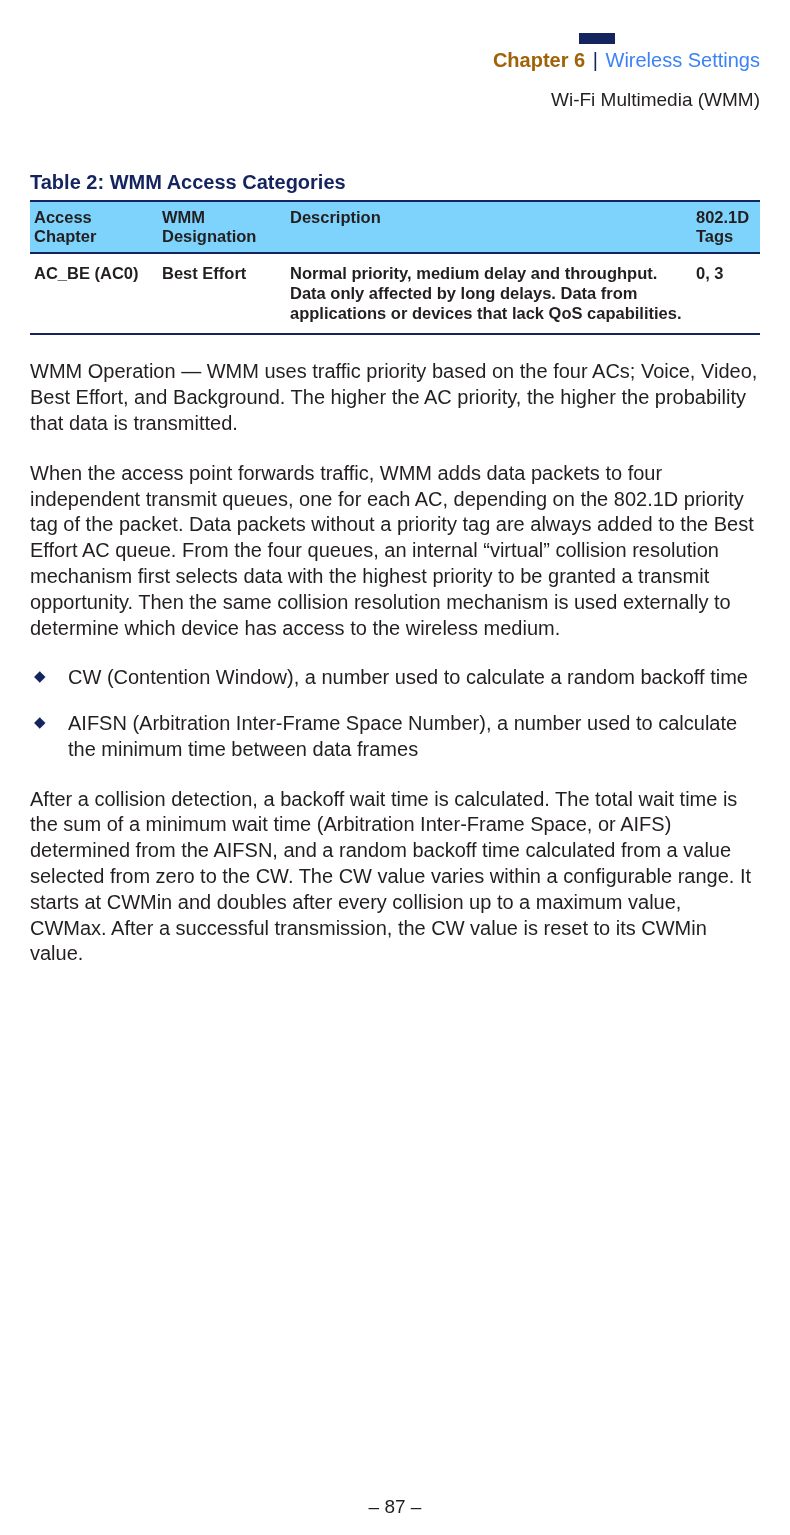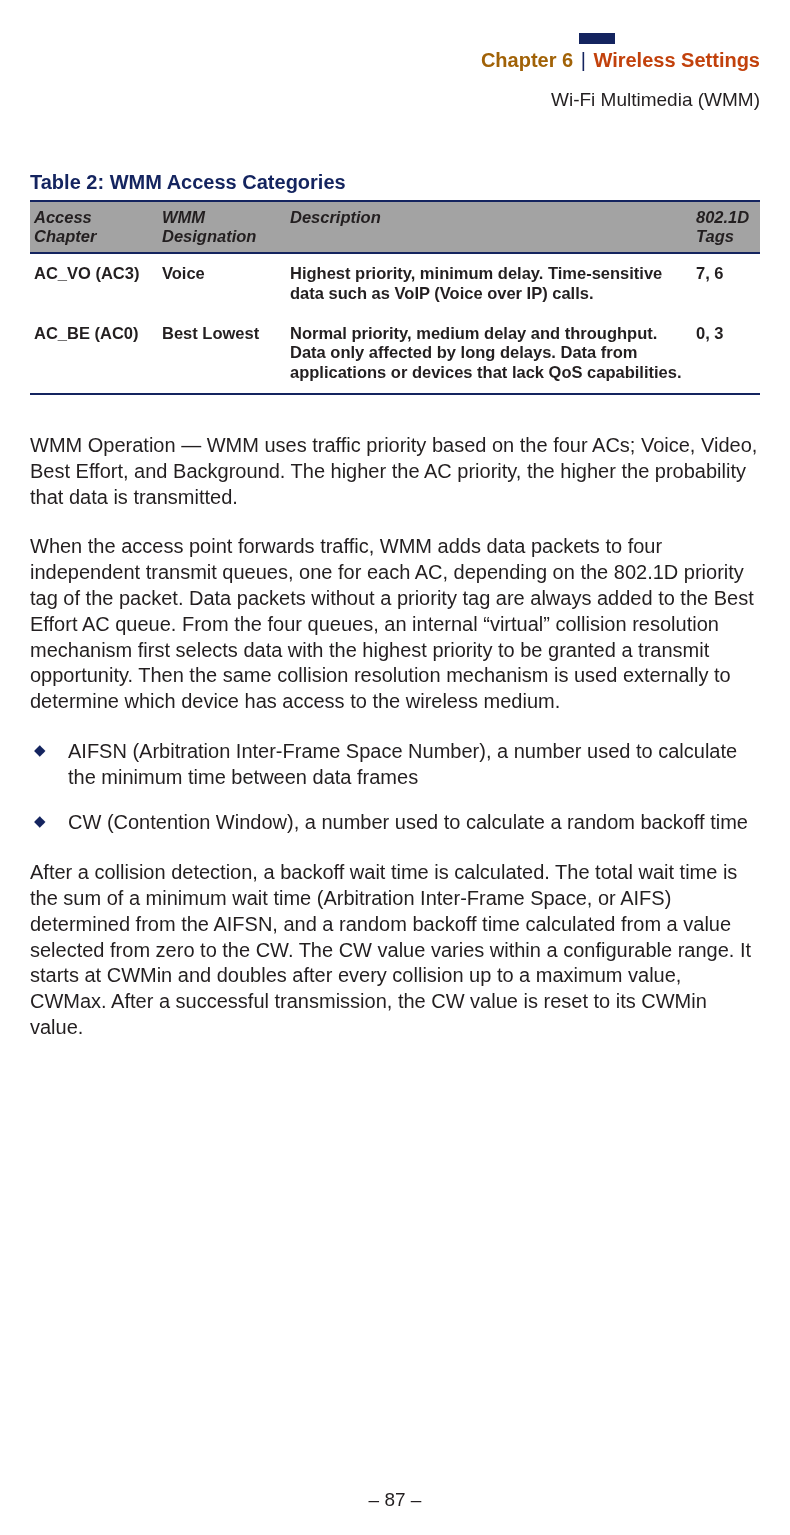--- a/index.html
+++ b/index.html
@@ -32,22 +32,22 @@
     }
     .chapter-line {
       font-size: 20px;
       margin-top: -4px;
     }
     .chapter-num {
       color: #a16207;
       font-weight: 700;
     }
     .chapter-name {
-      color: #c2410c;
-      font-weight: 700;
+      color: #3b82f6;
+      font-weight: 400;
     }
     .divider-bar {
       color: #14245f;
       padding: 0 2px;
     }
     .subheader {
       font-size: 19px;
       color: #231f20;
       margin-top: 17px;
     }
@@ -57,47 +57,46 @@
       font-weight: 700;
       margin: 0 0 6px 0;
     }
     table {
       width: 100%;
       border-collapse: collapse;
       border-top: 2.5px solid #14245f;
       border-bottom: 2.5px solid #14245f;
     }
     thead th {
-      background: #a3a3a3;
+      background: #7dd3fc;
       text-align: left;
       font-weight: 700;
       font-size: 16.5px;
       padding: 6px 10px 6px 4px;
       border-bottom: 2.5px solid #14245f;
       color: #231f20;
       vertical-align: top;
       line-height: 1.15;
-      font-style: italic;
     }
     tbody td {
       font-size: 16.5px;
       font-weight: 600;
       padding: 10px 10px 10px 4px;
       vertical-align: top;
       line-height: 1.2;
       color: #231f20;
     }
     .col-ac { width: 128px; }
     .col-des { width: 128px; }
     .col-desc { width: auto; }
     .col-tags { width: 68px; }
     .body-text {
       font-size: 20px;
       line-height: 1.29;
-      margin-top: 38px;
+      margin-top: 24px;
       color: #231f20;
     }
     .body-text p {
       margin-bottom: 24px;
     }
     ul.diamond {
       list-style: none;
       margin-bottom: 24px;
     }
     ul.diamond li {
@@ -110,21 +109,21 @@
     ul.diamond li::before {
       content: "◆";
       position: absolute;
       left: 4px;
       top: 1px;
       color: #14245f;
       font-size: 15px;
     }
     .page-num {
       position: absolute;
-      bottom: 24px;
+      bottom: 17px;
       left: 0;
       width: 100%;
       text-align: center;
       font-size: 19px;
       color: #231f20;
     }
   </style>
 </head>
 <body>
 
@@ -153,37 +152,31 @@
       </th>
       <th class="col-desc">Description</th>
       <th class="col-tags">
         <span>802.1D</span><br>
         <span>Tags</span>
       </th>
     </tr>
   </thead>
   <tbody>
     <tr>
-      <td>AC_VO (AC3)</td>
-      <td>Voice</td>
-      <td>Highest priority, minimum delay. Time-sensitive data such as VoIP (Voice over IP) calls.</td>
-      <td>7, 6</td>
-    </tr>
-    <tr>
       <td>AC_BE (AC0)</td>
-      <td>Best Lowest</td>
+      <td>Best Effort</td>
       <td>Normal priority, medium delay and throughput. Data only affected by long delays. Data from applications or devices that lack QoS capabilities.</td>
       <td>0, 3</td>
     </tr>
   </tbody>
 </table>
 
 <div class="body-text">
   <p>WMM Operation — WMM uses traffic priority based on the four ACs; Voice, Video, Best Effort, and Background. The higher the AC priority, the higher the probability that data is transmitted.</p>
   <p>When the access point forwards traffic, WMM adds data packets to four independent transmit queues, one for each AC, depending on the 802.1D priority tag of the packet. Data packets without a priority tag are always added to the Best Effort AC queue. From the four queues, an internal “virtual” collision resolution mechanism first selects data with the highest priority to be granted a transmit opportunity. Then the same collision resolution mechanism is used externally to determine which device has access to the wireless medium.</p>
   <ul class="diamond">
+    <li>CW (Contention Window), a number used to calculate a random backoff time</li>
     <li>AIFSN (Arbitration Inter-Frame Space Number), a number used to calculate the minimum time between data frames</li>
-    <li>CW (Contention Window), a number used to calculate a random backoff time</li>
   </ul>
   <p>After a collision detection, a backoff wait time is calculated. The total wait time is the sum of a minimum wait time (Arbitration Inter-Frame Space, or AIFS) determined from the AIFSN, and a random backoff time calculated from a value selected from zero to the CW. The CW value varies within a configurable range. It starts at CWMin and doubles after every collision up to a maximum value, CWMax. After a successful transmission, the CW value is reset to its CWMin value.</p>
 </div>
 
 <div class="page-num">–  87  –</div>
 
 </body></html>

